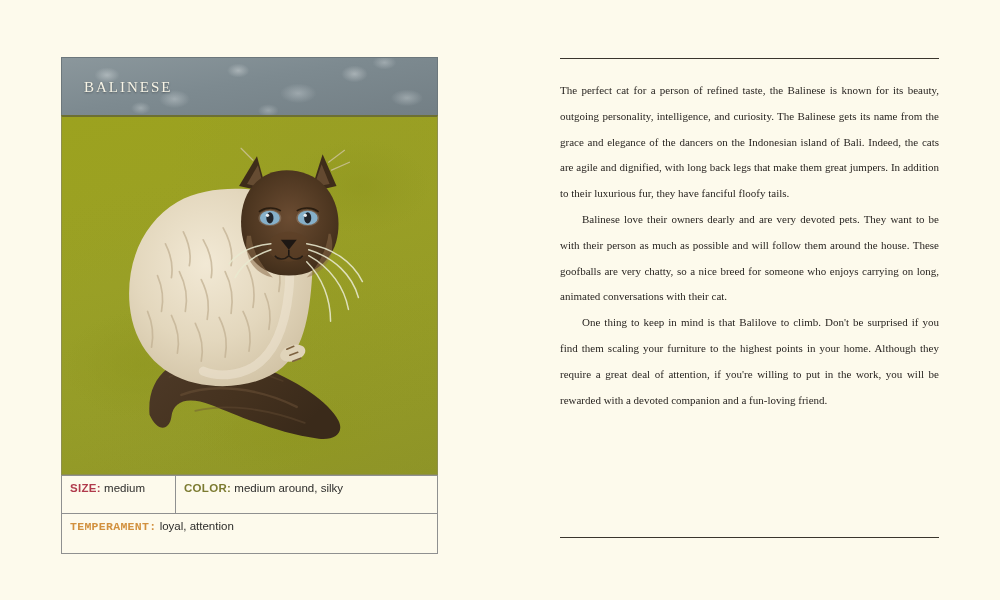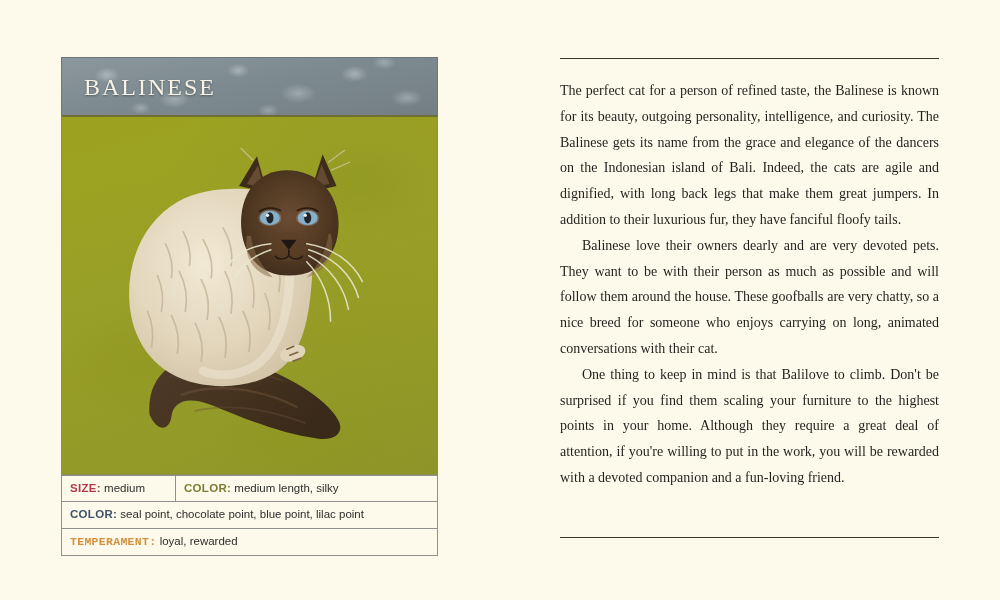--- a/index.html
+++ b/index.html
@@ -39,21 +39,21 @@
       linear-gradient(170deg, #8b979c 0%, #7d8a90 45%, #737f85 100%);
     border: 1px solid #6c777c;
     border-bottom: none;
     box-sizing: border-box;
   }
   .card-title {
     position: absolute;
     left: 22px; top: 50%;
     transform: translateY(-50%);
     color: #f7f4e6;
-    font-size: 24px;
+    font-size: 15px;
     letter-spacing: 2.0px;
     font-family: "Liberation Serif", serif;
     text-shadow: 0 1px 2px rgba(40,48,52,.55);
     white-space: nowrap;
   }
 
   
   .card-art {
     position: relative;
     height: 360px;
@@ -71,21 +71,21 @@
 
   
   .info-table {
     border-collapse: collapse;
     width: 100%;
     background: #fdfaec;
     font-family: "Liberation Sans", sans-serif;
   }
   .info-table td {
     border: 1px solid #8f9090;
-    padding: 5px 8px 6px 8px;
+    padding: 5px 8px 18px 8px;
     font-size: 11.5px;
     color: #2d2d2b;
     line-height: 1.25;
     white-space: nowrap;
   }
   .lbl { font-weight: bold; letter-spacing: .3px; }
   .lbl-size  { color: #b03a4c; }
   .lbl-coat  { color: #7c7b31; }
   .lbl-color { color: #3e5167; }
   .lbl-temp  { color: #d2913f; font-family: Liberation Mono, monospace; }
@@ -108,21 +108,21 @@
     width: 379px;
     height: 0;
     border-top: 1.4px solid #3a352d;
   }
   .body-text { margin-top: 19px; }
   .body-text p {
     margin: 0;
     text-align: justify;
     text-justify: inter-word;
     font-family: "Liberation Serif", serif;
-    font-size: 14px;
+    font-size: 11px;
     line-height: 25.8px;
     color: #231f1c;
     hyphens: none;
   }
   .body-text p + p { text-indent: 22px; }
 </style>
 </head>
 <body>
 
 <div class="page">
@@ -238,27 +238,24 @@
           <path d="M210 128 C190 130 176 138 168 148"></path>
           <path d="M210 134 C192 140 180 150 174 162"></path>
         </g>
       </svg>
     </div>
 
     <table class="info-table">
       <tbody>
         <tr>
           <td class="cell-size"><span class="lbl lbl-size">SIZE:</span> <span>medium</span></td>
-          <td><span class="lbl lbl-coat">COLOR:</span> <span>medium length, silky</span></td>
+          <td><span class="lbl lbl-coat">COLOR:</span> <span>medium around, silky</span></td>
         </tr>
         <tr>
-          <td colspan="2"><span class="lbl lbl-color">COLOR:</span> <span>seal point, chocolate point, blue point, lilac point</span></td>
-        </tr>
-        <tr>
-          <td colspan="2"><span class="lbl lbl-temp">TEMPERAMENT:</span> <span>loyal, rewarded</span></td>
+          <td colspan="2"><span class="lbl lbl-temp">TEMPERAMENT:</span> <span>loyal, attention</span></td>
         </tr>
       </tbody>
     </table>
   </div>
 
   <div class="text-col">
     <div class="rule"></div>
     <div class="body-text">
       <p>The perfect cat for a person of refined taste, the Balinese is known for its beauty, outgoing personality, intelligence, and curiosity. The Balinese gets its name from the grace and elegance of the dancers on the Indonesian island of Bali. Indeed, the cats are agile and dignified, with long back legs that make them great jumpers. In addition to their luxurious fur, they have fanciful floofy tails.</p>
       <p>Balinese love their owners dearly and are very devoted pets. They want to be with their person as much as possible and will follow them around the house. These goofballs are very chatty, so a nice breed for someone who enjoys carrying on long, animated conversations with their cat.</p>

